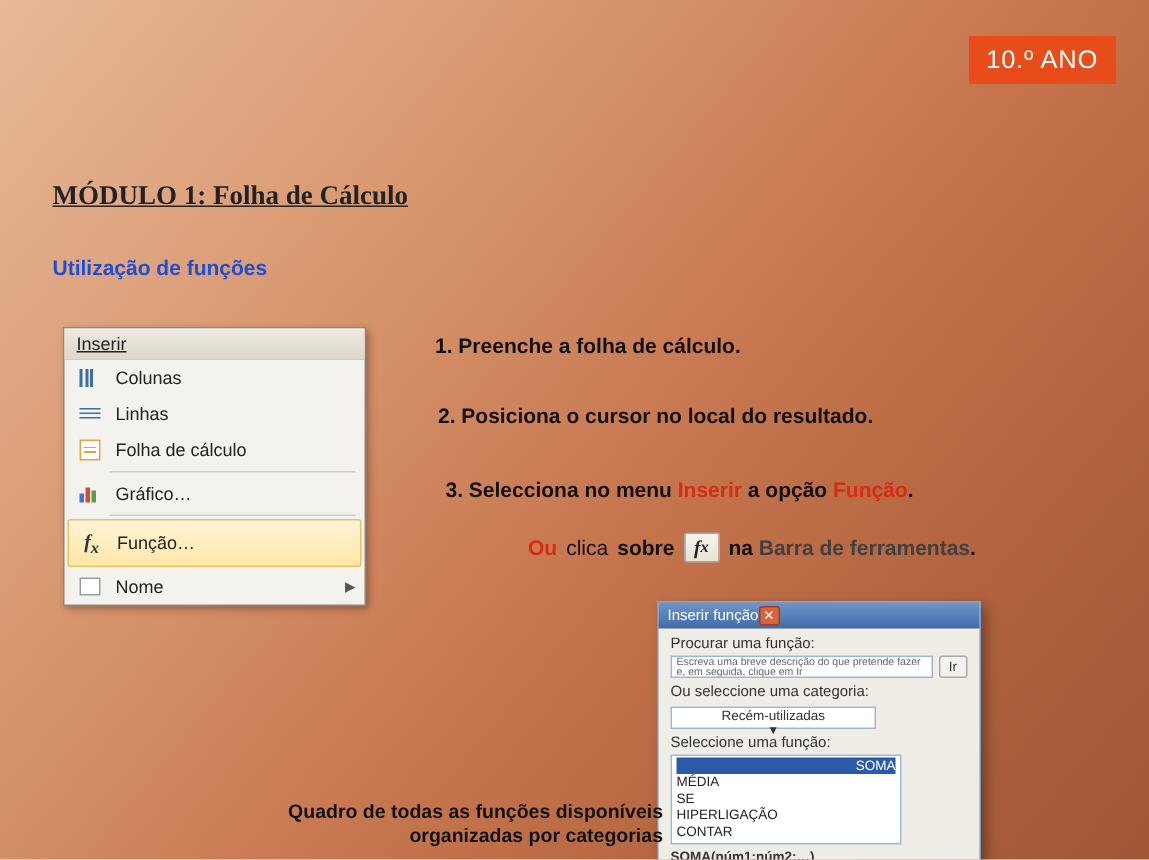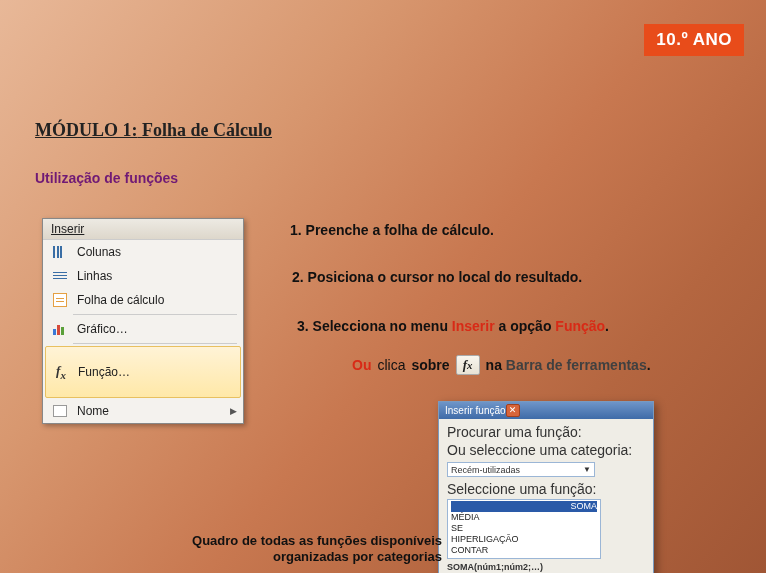--- a/index.html
+++ b/index.html
@@ -10,42 +10,42 @@
     font-family: Arial, Helvetica, sans-serif;
     position: relative;
     overflow: hidden;
   }
   .badge {
     position: absolute;
     top: 24px;
     right: 22px;
     background: #e84c1a;
     color: #fff;
-    font-weight: bold;
+    font-weight: normal;
     font-size: 17px;
     padding: 6px 12px;
     letter-spacing: 0.5px;
   }
   .title {
     position: absolute;
     top: 120px;
     left: 35px;
     font-size: 18px;
     font-weight: bold;
     color: #222;
     font-family: Georgia, 'Times New Roman', serif;
   }
   .title .underline { text-decoration: underline; }
   .subtitle {
     position: absolute;
     top: 170px;
     left: 35px;
     font-size: 14px;
     font-weight: bold;
-    color: #701a75;
+    color: #1d4ed8;
   }
   .menu-panel {
     position: absolute;
     top: 218px;
     left: 42px;
     width: 202px;
     background: #f4f2ee;
     border: 1px solid #888;
     box-shadow: 2px 2px 5px rgba(0,0,0,0.3);
     font-size: 12px;
@@ -69,21 +69,21 @@
     height: 18px;
     display: flex;
     align-items: center;
     justify-content: center;
   }
   .menu-item.highlight {
     background: linear-gradient(#fff3d6, #ffe8a8);
     border: 1px solid #e8c060;
     border-radius: 2px;
     margin: 1px 2px;
-    padding: 16px 4px;
+    padding: 6px 4px;
   }
   .menu-sep {
     height: 1px;
     background: #ccc;
     margin: 2px 6px 2px 30px;
   }
   .menu-item .arrow {
     margin-left: auto;
     font-size: 9px;
     color: #555;
@@ -166,47 +166,48 @@
     width: 14px; height: 13px;
     background: #d8653a;
     border: 1px solid #a04020;
     color: #fff;
     font-size: 9px;
     line-height: 11px;
     text-align: center;
     border-radius: 2px;
   }
   .dialog-body { padding: 5px 8px 8px; color:#333; }
-  .dialog-label { font-size: 14px; margin-bottom: 2px; }
+  .dialog-label { font-size: 10px; margin-bottom: 2px; }
   .dialog-row { display:flex; gap:4px; margin-bottom:4px; }
   .dialog-input {
     flex: 1;
     background: #fff;
     border: 1px solid #9bb6d6;
     height: 15px;
     font-size: 9px;
     padding: 0 3px;
   }
   .dialog-btn-sm {
     background: #f4f2ec;
     border: 1px solid #aaa;
     font-size: 9px;
     padding: 1px 6px;
     border-radius: 2px;
   }
   .dialog-select {
-    width: 148px;
+    width: 137px;
     background: #fff;
     border: 1px solid #9bb6d6;
     height: 15px;
     font-size: 9px;
     padding: 0 3px;
     display: inline-flex;
     justify-content: space-between;
     align-items: center;
+    flex-direction: column;
   }
   .dialog-list {
     width: 154px;
     height: 60px;
     background: #fff;
     border: 1px solid #9bb6d6;
     overflow: hidden;
     font-size: 9px;
     line-height: 11px;
     padding: 1px 3px;
@@ -310,20 +311,24 @@
   </span>
 </div>
 
 <div class="dialog">
   <div class="dialog-title">
     <span>Inserir função</span>
     <span class="dialog-close">✕</span>
   </div>
   <div class="dialog-body">
     <div class="dialog-label">Procurar uma função:</div>
+    <div class="dialog-row">
+      <div class="dialog-input" style="font-size:7px; line-height:7px; overflow:hidden; color:#666">Escreva uma breve descrição do que pretende fazer e, em seguida, clique em Ir</div>
+      <div class="dialog-btn-sm">Ir</div>
+    </div>
     <div class="dialog-row" style="align-items:center">
       <span class="dialog-label" style="margin:0">Ou seleccione uma categoria:</span>
     </div>
     <div class="dialog-row">
       <div class="dialog-select">
         <span>Recém-utilizadas</span>
         <span style="font-size:8px">▼</span>
       </div>
     </div>
     <div class="dialog-label">Seleccione uma função:</div>

